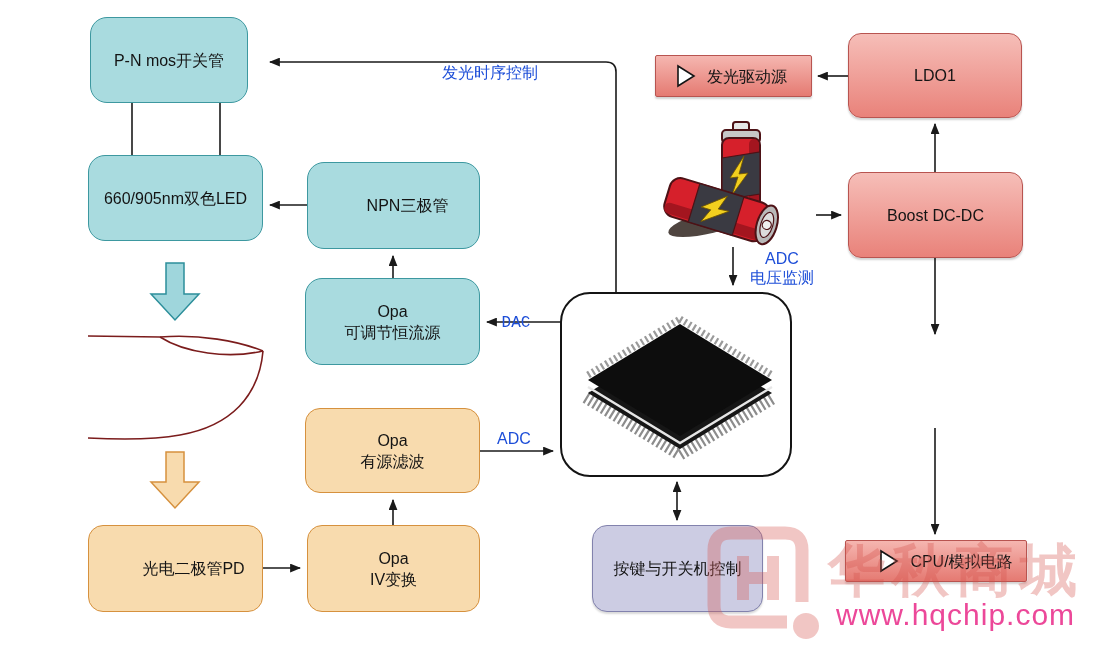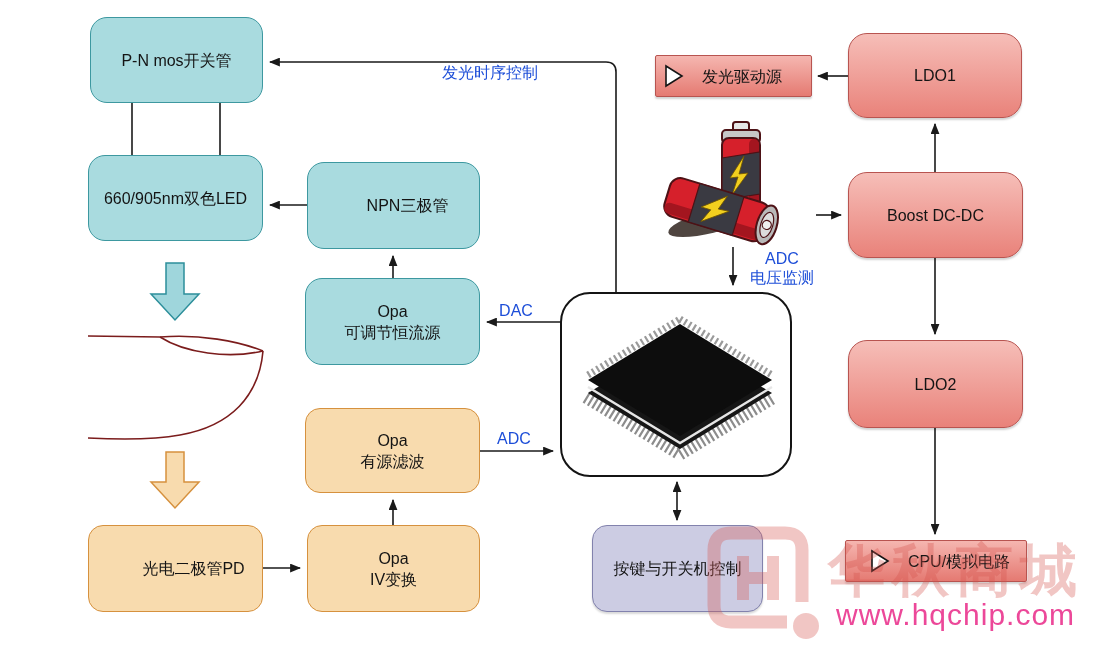--- a/index.html
+++ b/index.html
@@ -5,24 +5,24 @@
   html,body{margin:0;padding:0;}
   body{font-family:"Liberation Sans","DejaVu Sans",sans-serif;background:#ffffff;}
   #canvas{position:relative;width:1098px;height:650px;background:#ffffff;overflow:hidden;}
   svg{display:block;}
   .layer{position:absolute;left:0;top:0;width:1098px;height:650px;pointer-events:none;}
   .node{position:absolute;display:flex;align-items:center;justify-content:center;
         font-size:16px;color:#141414;text-align:center;box-sizing:border-box;line-height:21px;}
   .node span{white-space:pre-line;}
   .teal{background:#a9dbdf;border:1.5px solid #3d98a0;border-radius:17px;}
   .orange{background:#f8dbae;border:1.5px solid #d6913e;border-radius:15px;}
-  .redround{background:linear-gradient(#f6beb8,#e9827a);border:1px solid #b85450;border-radius:19px;
+  .redround{background:linear-gradient(#f6beb8,#e9827a);border:1px solid #b85450;border-radius:13px;
             box-shadow:0 2px 2px rgba(0,0,0,0.18);justify-content:center;}
   .redrect{background:linear-gradient(#f5b6b0,#e57a72);border:1px solid #b85450;border-radius:2px;
-           box-shadow:0 2px 2px rgba(0,0,0,0.18);display:flex;gap:18px;align-items:center;justify-content:flex-start;padding-left:8px;}
+           box-shadow:0 2px 2px rgba(0,0,0,0.18);display:flex;gap:11px;align-items:center;justify-content:flex-start;padding-left:20px;}
   .purple{background:#cccce3;border:1.5px solid #8282ad;border-radius:15px;box-shadow:0 2px 2px rgba(0,0,0,0.15);}
   .mcu{background:#ffffff;border:2px solid #141414;border-radius:30px;}
   .edgelabel{position:absolute;font-size:16px;color:#1d4ed8;text-align:center;white-space:pre-line;line-height:19px;}
   .wm{position:absolute;pointer-events:none;}
   .wm-brand{font-size:57px;font-weight:bold;color:rgba(213,82,77,0.33);letter-spacing:7px;white-space:nowrap;}
   .wm-url{font-size:30px;color:#ec4899;letter-spacing:1px;white-space:nowrap;}
 </style>
 </head>
 <body>
 
@@ -70,21 +70,21 @@
 
     <polygon points="166,452 184,452 184,482 199,482 175,508 151,482 166,482" fill="#f8dbae" stroke="#d6913e" stroke-width="1.5"></polygon>
 
     <g fill="none" stroke="#7b1c1c" stroke-width="1.6">
       <path d="M88,336 L160,337 C200,334 238,341 263,351"></path>
       <path d="M160,337 C185,353 228,359 263,351"></path>
       <path d="M263,351 C259,396 231,426 180,435 C148,441 108,439 88,438"></path>
     </g>
   </svg>
 
-  <div class="node teal" style="left:90px;top:17px;width:173px;height:86px;">
+  <div class="node teal" style="left:90px;top:17px;width:158px;height:86px;">
     <span>P-N mos开关管</span>
   </div>
   <div class="node teal" style="left:88px;top:155px;width:175px;height:86px;">
     <span>660/905nm双色LED</span>
   </div>
   <div class="node teal" style="left:307px;top:162px;width:173px;height:87px;padding-left:28px;">
     <span>NPN三极管</span>
   </div>
   <div class="node teal" style="left:305px;top:278px;width:175px;height:87px;">
     <span>Opa
@@ -128,32 +128,29 @@
       <polygon points="2,2 18,12 2,22" fill="#ffffff" stroke="#141414" stroke-width="1.6"></polygon>
     </svg>
     <span>发光驱动源</span>
   </div>
   <div class="node redround" style="left:848px;top:33px;width:174px;height:85px;">
     <span>LDO1</span>
   </div>
   <div class="node redround" style="left:848px;top:172px;width:175px;height:86px;">
     <span>Boost DC-DC</span>
   </div>
-  <div class="node redround" style="left:848px;top:340px;width:175px;height:88px;">
-    <span>LDO2</span>
-  </div>
   <div class="node redrect" style="left:845px;top:540px;width:182px;height:42px;justify-content:center;">
     <svg width="20" height="24" viewBox="0 0 20 24">
       <polygon points="2,2 18,12 2,22" fill="#ffffff" stroke="#141414" stroke-width="1.6"></polygon>
     </svg>
     <span>CPU/模拟电路</span>
   </div>
 
   <div class="edgelabel" style="left:425px;top:63px;width:130px;">发光时序控制</div>
-  <div class="edgelabel" style="left:490px;top:301px;width:52px;">DAC</div>
+  <div class="edgelabel" style="left:490px;top:314px;width:52px;font-family:Liberation Mono, monospace;">DAC</div>
   <div class="edgelabel" style="left:488px;top:429px;width:52px;">ADC</div>
   <div class="edgelabel" style="left:744px;top:249px;width:76px;">ADC
 电压监测</div>
 
   <svg class="wm" style="left:663px;top:118px;" width="155" height="135" viewBox="0 0 155 135">
 
     <ellipse cx="48" cy="104" rx="44" ry="11" transform="rotate(-14 48 104)" fill="#30241f" opacity="0.85"></ellipse>
 
     <g stroke="#4d1216" stroke-width="2">
       <rect x="70" y="4" width="16" height="11" rx="2.5" fill="#e6e6e6"></rect>

